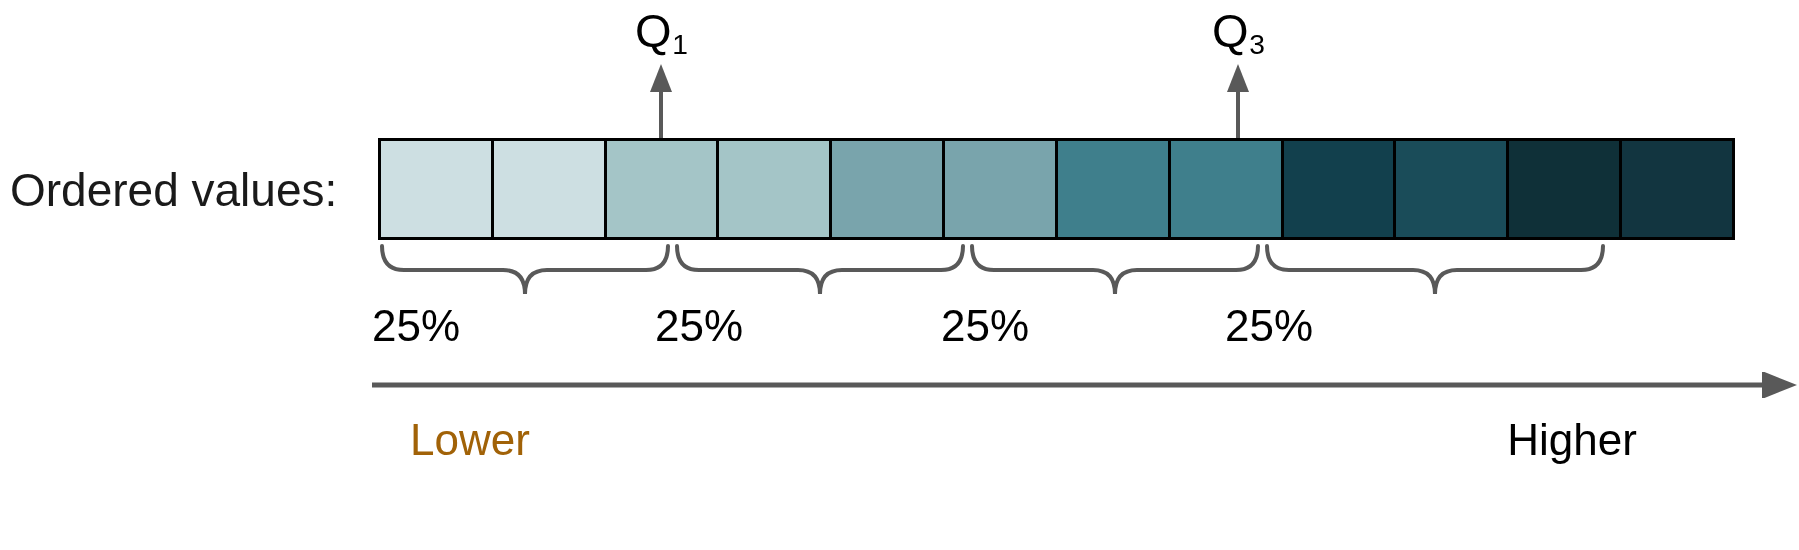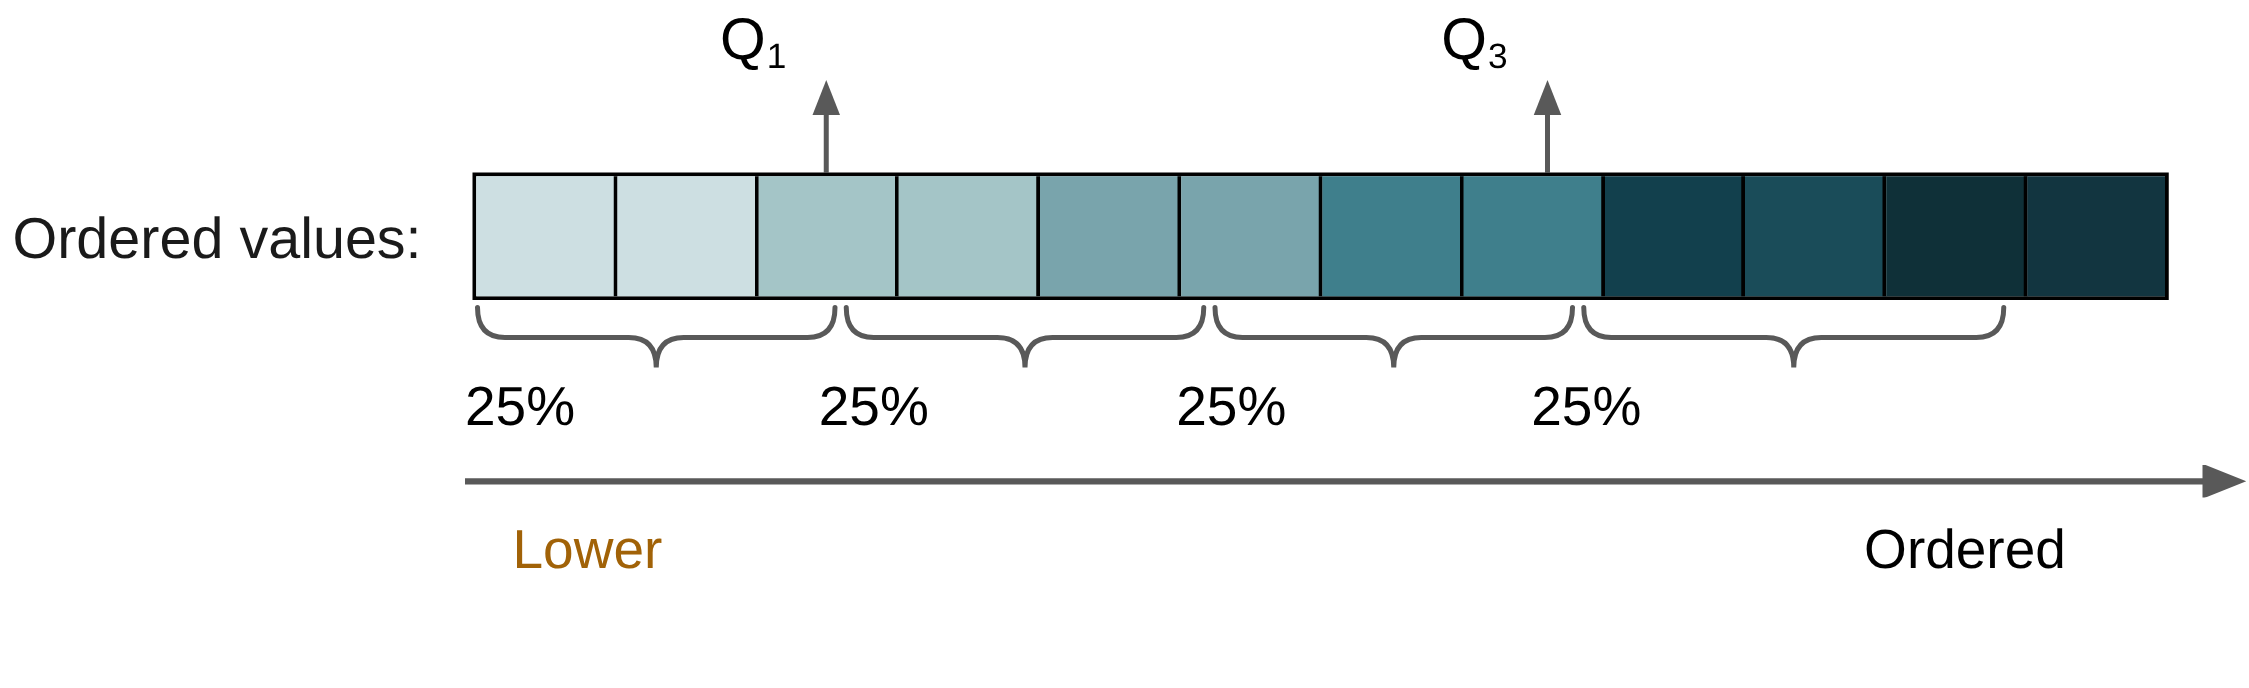--- a/index.html
+++ b/index.html
@@ -30,20 +30,21 @@
     line-height: 54px;
     color: #1a1a1a;
     white-space: nowrap;
   }
 
   
   .q-marker {
     top: 6px;
     width: 170px;
     margin-left: -85px;
+    text-align: center;
     pointer-events: none;
   }
   .q-label {
     font-size: 47px;
     line-height: 50px;
     color: #000000;
     white-space: nowrap;
     display: block;
   }
   .q-label sub {
@@ -168,15 +169,15 @@
   <div class="abs pct-label" style="left:805px;">25%</div>
   <div class="abs pct-label" style="left:1091px;">25%</div>
   <div class="abs pct-label" style="left:1375px;">25%</div>
 
   <svg class="abs" id="direction-axis" viewBox="0 0 1429 26">
     <line x1="2" y1="13" x2="1396" y2="13" stroke="#595959" stroke-width="5"></line>
     <polygon points="1427,13 1392,27 1392,-1" fill="#595959"></polygon>
   </svg>
 
   <div class="abs" id="lower-label">Lower</div>
-  <div class="abs" id="higher-label">Ordered</div>
+  <div class="abs" id="higher-label">Higher</div>
 
 </div>
 
 </body></html>

